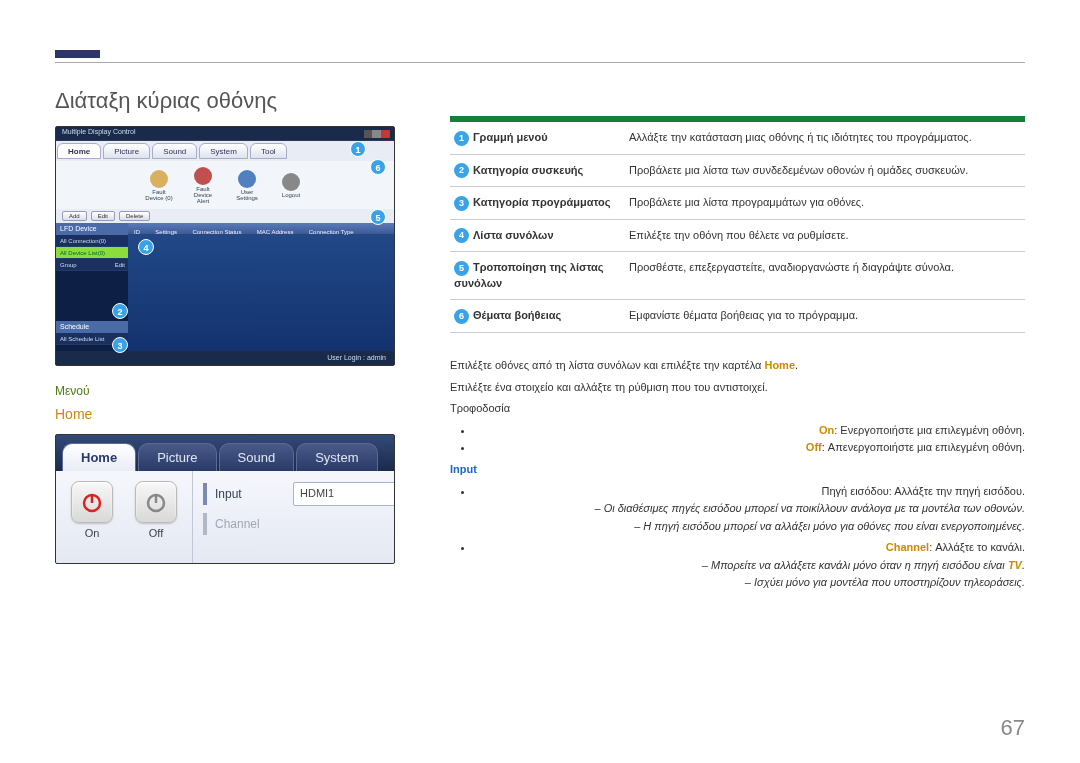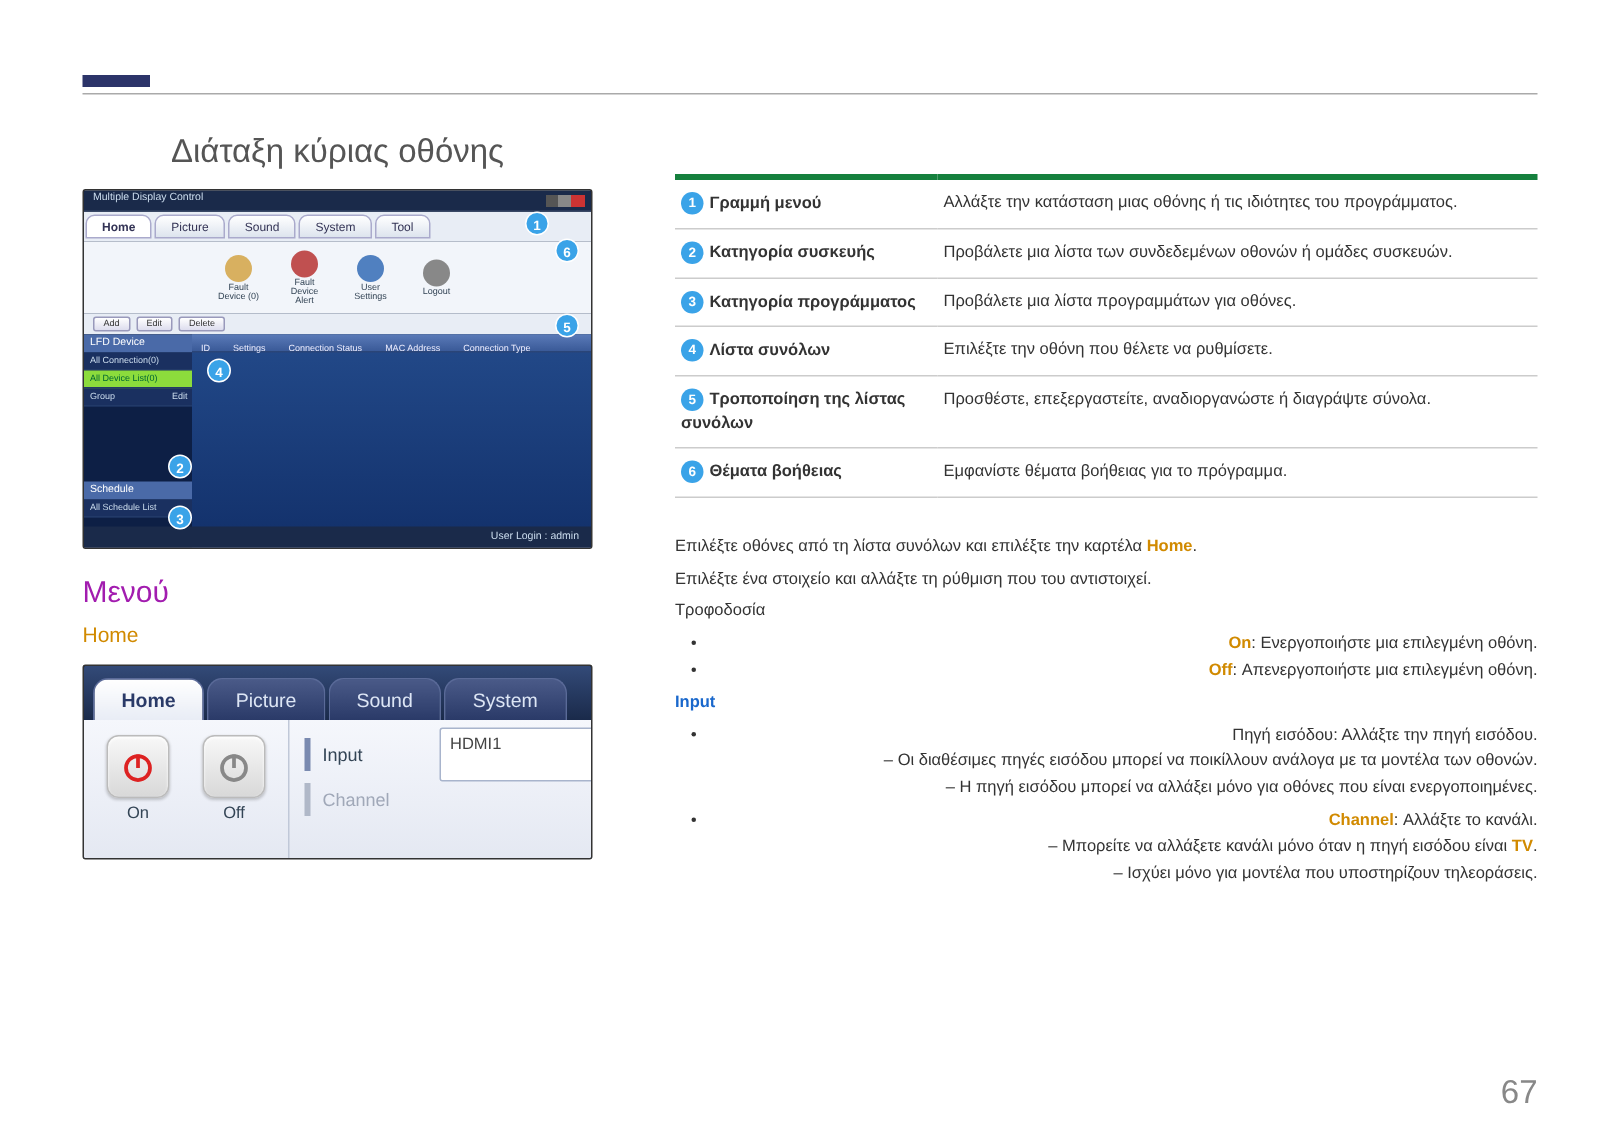--- a/index.html
+++ b/index.html
@@ -1,21 +1,21 @@
 <!DOCTYPE html>
 <html><head>
 <meta charset="utf-8">
 <style>
   * { box-sizing: border-box; margin: 0; padding: 0; }
   body { font-family: Arial, sans-serif; font-size: 12px; color: #333; background: #fff; }
   .page { width: 1080px; height: 763px; position: relative; padding: 50px 55px 30px; }
   .top-bar { height: 8px; background: #2c3469; margin-bottom: 30px; width: 45px; }
   .header-line { position:absolute; top:62px; left:55px; right:55px; border-top:1px solid #aaa; }
-  .h1 { font-size: 22px; color: #555; font-weight: 400; margin-bottom: 12px; text-align: center; }
-  .h2 { font-size: 20px; color: #a21caf; font-weight: 400; margin: 18px 0 8px; }
+  .h1 { font-size: 22px; color: #555; font-weight: 400; margin-bottom: 12px; }
+  .h2 { font-size: 12px; color: #4d7c0f; font-weight: 400; margin: 18px 0 8px; }
   .h3 { font-size: 14px; color: #d18a00; font-weight: 400; margin-bottom: 12px; }
   .columns { display: flex; gap: 55px; }
   .left-col { width: 340px; flex-shrink:0; }
   .right-col { flex: 1; }
   
   .shot1 { width: 340px; height: 240px; background: linear-gradient(#0a1a3a,#162a5a); border:1px solid #333; position:relative; overflow:hidden; border-radius:2px;}
   .shot1 .titlebar { height:14px; background:#1a2a4a; border-bottom:1px solid #2a3a5a; position:relative;}
   .shot1 .titlebar::after{content:""; position:absolute; right:4px; top:3px; width:26px; height:8px; background:linear-gradient(90deg,#555 0 30%,#888 30% 65%,#c33 65%);}
   .shot1 .titletext{position:absolute; left:6px; top:1px; color:#cde; font-size:7px;}
   .shot1 .tabs { display:flex; background:#e8edf5; height:20px; }
@@ -33,29 +33,29 @@
   .mainpanel{flex:1;background:linear-gradient(#234a8a,#12306a);position:relative;}
   .mp-hdr{height:12px;background:linear-gradient(#5a7ab8,#3a5a98);border-bottom:1px solid #2a4578;}
   .mp-hdr span{display:inline-block;font-size:6px;color:#eef;padding:2px 6px;}
   .actionrow{height:14px;background:#e8edf5;display:flex;align-items:center;gap:4px;padding-left:6px;}
   .abtn{font-size:6px;background:linear-gradient(#fff,#dde);border:1px solid #99b;padding:1px 6px;border-radius:2px;}
   .statusbar{position:absolute;bottom:0;left:0;right:0;height:14px;background:#1a2a4a;color:#cde;font-size:7px;text-align:right;padding-right:8px;line-height:14px;}
   .badge{position:absolute;width:16px;height:16px;border-radius:50%;background:#3aa3e8;color:#fff;font-size:9px;text-align:center;line-height:16px;border:1px solid #fff;font-weight:bold;}
   
   table.defs { width:100%; border-collapse:collapse; font-size:11px; }
   table.defs td { padding:8px 4px; vertical-align:top; border-bottom:1px solid #ccc; line-height:1.4;}
-  table.defs tr:first-child td{border-top:4px solid #15803d;}
+  table.defs tr:first-child td{border-top:6px solid #15803d;}
   .num-badge{display:inline-block;width:15px;height:15px;border-radius:50%;background:#3aa3e8;color:#fff;font-size:9px;text-align:center;line-height:15px;margin-right:4px;vertical-align:middle;font-weight:bold;}
   .bold{font-weight:bold;}
   .td-label{width:175px;}
   
   .prose{font-size:11px;line-height:1.6;}
   .prose p{margin-bottom:4px;}
   .prose ul{list-style:disc;padding-left:24px;margin-bottom:4px;text-align:right;}
-  .prose ul ul{list-style:none;padding-left:14px;}
+  .prose ul ul{list-style:none;padding-left:14px;font-style:italic;}
   .prose ul ul li::before{content:"– ";}
   .hl-orange{color:#d18a00;}
   .hl-blue{color:#1a68cc;font-weight:bold;}
   
   .shot2{width:340px;height:130px;background:linear-gradient(#0a1a3a,#162a5a);border:1px solid #333;overflow:hidden;border-radius:2px;}
   .s2tabs{display:flex;height:36px;align-items:flex-end;background:linear-gradient(#334a78,#1a2a4a);padding-left:6px;}
   .s2tab{padding:6px 18px;font-size:13px;color:#dde6f5;background:linear-gradient(#4a5a88,#2a3a68);border-radius:10px 10px 0 0;margin-right:2px;border:1px solid #5a6a98;border-bottom:none;}
   .s2tab.active{background:linear-gradient(#fff,#e8ecf5);color:#2a3a68;font-weight:bold;}
   .s2body{height:94px;background:linear-gradient(#f5f7fc,#e4e8f2);display:flex;}
   .s2left{width:140px;display:flex;align-items:flex-start;padding:10px 8px;gap:8px;}
@@ -63,21 +63,21 @@
   .pwrbtn .circ{width:42px;height:42px;border-radius:8px;margin:0 auto 4px;background:linear-gradient(#f8f8f8,#d8d8d8);border:1px solid #bbb;box-shadow:inset 0 1px 2px #fff,0 1px 2px rgba(0,0,0,.2);display:flex;align-items:center;justify-content:center;}
   .pwrbtn .circ.red svg{stroke:#d22;}
   .pwrbtn .circ.grey svg{stroke:#888;}
   .pwrbtn .lbl{font-size:11px;color:#345;}
   .s2right{flex:1;padding:8px 0;border-left:1px solid #c0c8d8;}
   .fld{display:flex;align-items:center;height:30px;}
   .fld .bar{width:4px;height:22px;background:#7a8ab0;margin-right:8px;margin-left:10px;}
   .fld .bar.dim{background:#b0b8c8;}
   .fld .flbl{width:78px;font-size:12px;color:#345;}
   .fld .flbl.dim{color:#a0a8b8;}
-  .fld .fval{height:36px;border:1px solid #a8b4cc;background:#fff;font-size:11px;padding:4px 6px;color:#444;min-width:120px;border-radius:2px;}
+  .fld .fval{height:24px;border:1px solid #a8b4cc;background:#fff;font-size:11px;padding:4px 6px;color:#444;min-width:120px;border-radius:2px;}
   .pagenum{position:absolute;bottom:22px;right:55px;font-size:22px;color:#888;}
 </style>
 </head>
 <body>
 
 <div class="page">
   <div class="top-bar"></div>
   <div class="header-line"></div>
 
   <div class="columns">

